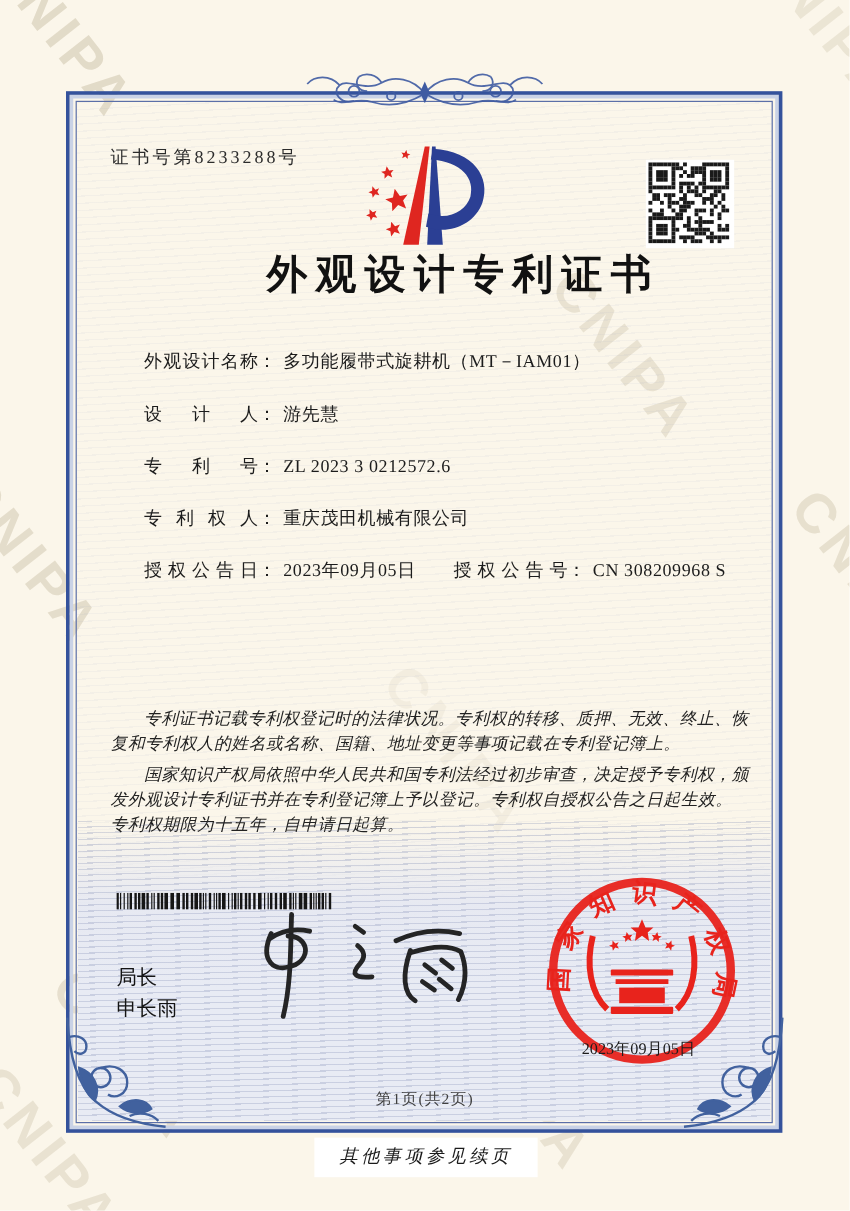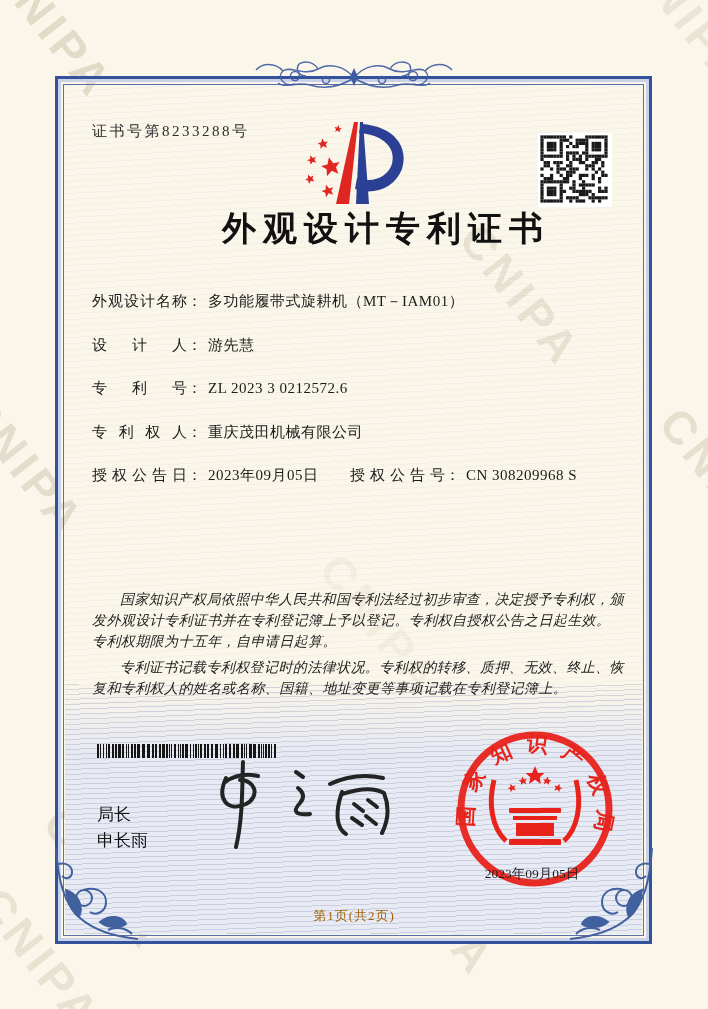--- a/index.html
+++ b/index.html
@@ -25,38 +25,38 @@
   .corner-flourish{position:absolute;z-index:4;}
 
   
   .abs{position:absolute;z-index:5;}
   .cert-no{left:92px;top:122px;font-size:15px;letter-spacing:2.5px;color:#2c2c2c;}
   .logo{left:297px;top:116px;}
   .qr{left:538px;top:133px;}
   .doc-title{left:0;top:206px;width:708px;text-align:center;font-size:34px;font-weight:bold;
              letter-spacing:7px;color:#111;padding-left:32px;}
   .fields{left:92px;top:292px;width:540px;}
-  .frow{position:relative;height:43.5px;font-size:15px;color:#1c1c1c;white-space:nowrap;}
+  .frow{position:relative;height:43.5px;font-size:15px;color:#1c1c1c;white-space:nowrap;margin-left:28px;}
   .flabel{display:inline-block;width:95px;text-align:justify;text-align-last:justify;vertical-align:top;}
   .fcolon{display:inline-block;margin:0 2px 0 0;}
   .fvalue{display:inline-block;margin-left:4px;letter-spacing:.5px;}
   .fvalue.fixed{width:134px;}
   .flabel2{display:inline-block;width:95px;text-align:justify;text-align-last:justify;margin-left:8px;}
 
   .body-text{left:92px;top:589px;width:532px;font-size:14px;line-height:21px;color:#222;
              font-style:italic;letter-spacing:.4px;z-index:5;}
   .body-text p{margin:0 0 5px 0;text-indent:2em;}
 
   .barcode{left:97px;top:744px;}
   .signer{left:97px;top:802px;font-family:Liberation Sans, sans-serif;
           font-size:17px;color:#141414;line-height:26px;}
   .signature{left:198px;top:752px;z-index:6;}
   .seal{left:452px;top:726px;z-index:7;}
 
-  .page-num{left:0;top:907px;width:708px;text-align:center;font-size:13px;color:#a16207;letter-spacing:1px;}
+  .page-num{left:0;top:907px;width:708px;text-align:center;font-size:13px;color:#404040;letter-spacing:1px;}
   .note-strip{left:262px;top:948px;width:186px;height:33px;background:#ffffff;text-align:center;
               line-height:33px;font-size:15px;font-style:italic;letter-spacing:3px;color:#1b1b1b;z-index:6;}
 </style>
 </head>
 <body>
 
 <div class="page">
 
   <span class="wm" style="left:-30px;top:0;opacity:.55">CNIPA</span>
   <span class="wm" style="left:606px;top:-10px;opacity:.35">CNIPA</span>
@@ -387,22 +387,22 @@
     </div>
     <div class="frow">
       <span class="flabel">专利权人</span><span class="fcolon">：</span><span class="fvalue">重庆茂田机械有限公司</span>
     </div>
     <div class="frow">
       <span class="flabel">授权公告日</span><span class="fcolon">：</span><span class="fvalue fixed">2023年09月05日</span><span class="flabel2">授权公告号</span><span class="fcolon">：</span><span class="fvalue">CN 308209968 S</span>
     </div>
   </div>
 
   <div class="abs body-text">
+    <p>专利证书记载专利权登记时的法律状况。专利权的转移、质押、无效、终止、恢复和专利权人的姓名或名称、国籍、地址变更等事项记载在专利登记簿上。</p>
     <p>国家知识产权局依照中华人民共和国专利法经过初步审查，决定授予专利权，颁发外观设计专利证书并在专利登记簿上予以登记。专利权自授权公告之日起生效。专利权期限为十五年，自申请日起算。</p>
-    <p>专利证书记载专利权登记时的法律状况。专利权的转移、质押、无效、终止、恢复和专利权人的姓名或名称、国籍、地址变更等事项记载在专利登记簿上。</p>
   </div>
 
   <svg id="barcode-svg" class="abs barcode" width="180" height="14" viewBox="0 0 180 14">
       <rect x="0" y="0" width="2" height="14" fill="#161616"></rect>
       <rect x="3" y="0" width="1" height="14" fill="#161616"></rect>
       <rect x="6" y="0" width="1" height="14" fill="#161616"></rect>
       <rect x="9" y="0" width="1" height="14" fill="#161616"></rect>
       <rect x="11" y="0" width="2" height="14" fill="#161616"></rect>
       <rect x="15" y="0" width="2" height="14" fill="#161616"></rect>
       <rect x="18" y="0" width="2" height="14" fill="#161616"></rect>
@@ -498,14 +498,15 @@
       <rect x="64" y="97" width="38" height="13"></rect>
       <rect x="57" y="113" width="52" height="6" rx="1"></rect>
       <path d="M42,54 C36,78 40,102 54,115" stroke="#e8231c" stroke-width="5" fill="none"></path>
       <path d="M124,54 C130,78 126,102 112,115" stroke="#e8231c" stroke-width="5" fill="none"></path>
     </g>
     <text x="80" y="152" text-anchor="middle" font-size="13.5" fill="#1d1d1d" font-family="Liberation Serif, serif">2023年09月05日</text>
   </svg>
 
   <div class="abs page-num">第1页(共2页)</div>
 
+  <div class="abs note-strip">其他事项参见续页</div>
 
 </div>
 
 </body></html>

